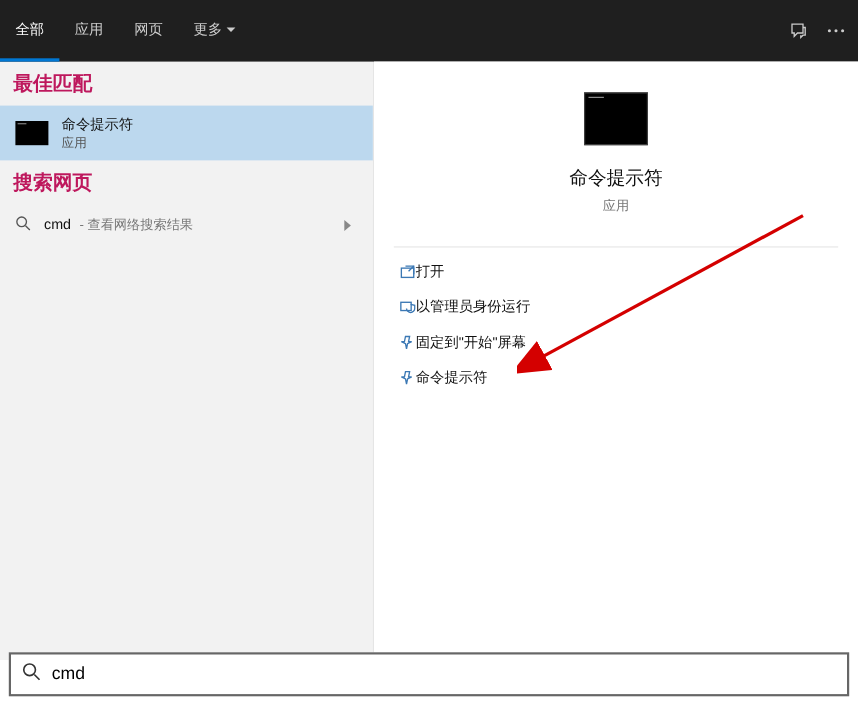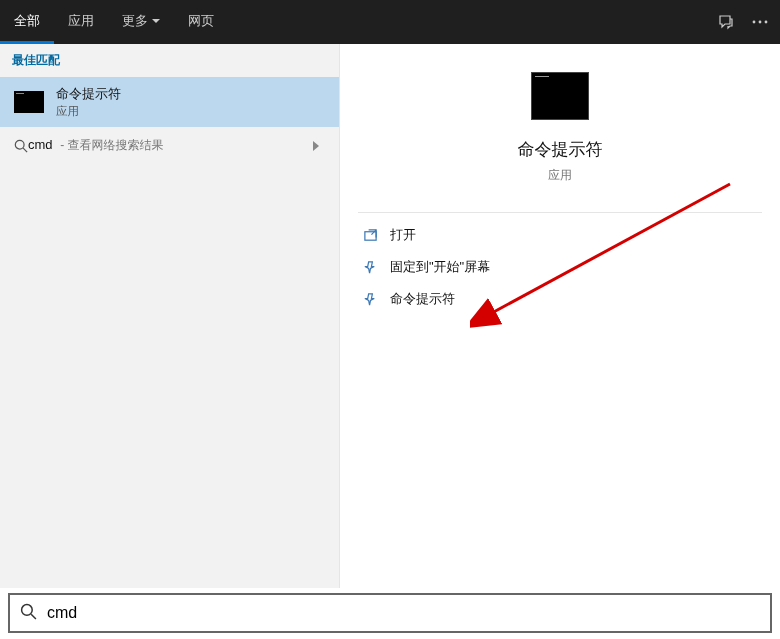--- a/index.html
+++ b/index.html
@@ -1,66 +1,66 @@
 <!DOCTYPE html>
 <html><head>
 <meta charset="utf-8">
 <style>
   * { box-sizing: border-box; margin: 0; padding: 0; font-family: "Microsoft YaHei", "Segoe UI", sans-serif; }
   body { width: 780px; height: 639px; background: #fff; overflow: hidden; position: relative; }
-  .topbar { height: 44px; background: #1f1f1f; display: flex; align-items: center; color: #fff; font-size: 13px; position: relative; }
+  .topbar { height: 56px; background: #1f1f1f; display: flex; align-items: center; color: #fff; font-size: 13px; position: relative; }
   .tabs { display: flex; height: 100%; }
   .tab { padding: 0 14px; display: flex; align-items: center; height: 100%; cursor: pointer; border-bottom: 3px solid transparent; color: #ccc; }
   .tab.active { color: #fff; border-bottom: 3px solid #0078d4; }
   .tab-more { display: flex; align-items: center; gap: 4px; }
   .chev-down { width: 0; height: 0; border-left: 4px solid transparent; border-right: 4px solid transparent; border-top: 4px solid #ccc; }
   .top-right { position: absolute; right: 12px; display: flex; gap: 18px; align-items: center; color: #ccc; }
   .feedback-icon svg, .more-icon svg { display: block; }
   .panel-wrap { display: flex; height: 544px; }
   .left-panel { width: 340px; background: #f2f2f2; border-right: 1px solid #e5e5e5; overflow: hidden; }
-  .section-hdr { padding: 8px 12px; font-size: 12px; font-weight: 600; color: #0369a1; background: #f2f2f2; }
+  .section-hdr { padding: 8px 12px; font-size: 18px; font-weight: 600; color: #be185d; background: #f2f2f2; }
   .result-item { display: flex; align-items: center; padding: 8px 14px; gap: 12px; cursor: pointer; }
   .result-item.selected { background: #bcd8ee; }
   .cmd-thumb { width: 30px; height: 22px; background: #000; position: relative; }
   .cmd-thumb::before { content: ""; position: absolute; top: 2px; left: 2px; width: 8px; height: 1px; background: #888; }
   .result-text .title { font-size: 13px; color: #111; }
   .result-text .sub { font-size: 11.5px; color: #555; margin-top: 1px; }
   .web-row { display: flex; align-items: center; justify-content: space-between; padding: 10px 14px; cursor: pointer; }
-  .web-row-left { display: flex; align-items: center; }
+  .web-row-left { display: flex; gap: 12px; }
   .search-sm { width: 14px; height: 14px; }
   .web-text { font-size: 13px; color: #111; }
   .web-sub { font-size: 12px; color: #777; margin-left: 4px; }
   .chev-right { width: 0; height: 0; border-top: 5px solid transparent; border-bottom: 5px solid transparent; border-left: 6px solid #888; margin-right: 6px; }
   .right-panel { flex: 1; background: #fff; padding: 20px 18px 18px 18px; position: relative; }
   .detail-card { background: #fff; }
   .detail-top { display: flex; flex-direction: column; align-items: center; padding: 8px 0 18px 0; }
   .big-thumb { width: 58px; height: 48px; background: #000; border: 1px solid #444; position: relative; margin-bottom: 18px; }
   .big-thumb::before { content: ""; position: absolute; top: 3px; left: 3px; width: 14px; height: 1px; background: #999; }
   .detail-title { font-size: 17px; color: #111; margin-bottom: 6px; }
   .detail-sub { font-size: 12px; color: #777; }
   .hr { height: 1px; background: #e5e5e5; margin: 10px 0 6px 0; }
   .action-list { list-style: none; }
-  .action-row { display: flex; align-items: center; gap: 12px; padding: 7px 4px; font-size: 13px; color: #111; cursor: pointer; }
+  .action-row { display: flex; align-items: center; gap: 0; padding: 7px 4px; font-size: 13px; color: #111; cursor: pointer; }
   .action-row .ico { width: 16px; height: 16px; display: flex; align-items: center; justify-content: center; color: #3b78b4; }
   .arrow-annot { position: absolute; pointer-events: none; }
   .searchbar { position: absolute; left: 8px; right: 8px; bottom: 6px; height: 40px; border: 2px solid #666; background: #fff; display: flex; align-items: center; padding: 0 10px; gap: 10px; }
   .searchbar input { border: none; outline: none; font-size: 16px; flex: 1; }
 </style>
 </head>
 <body>
 
 <div class="topbar">
   <div class="tabs">
     <div class="tab active">全部</div>
     <div class="tab">应用</div>
+    <div class="tab">网页</div>
     <div class="tab tab-more">
       <span>更多</span>
       <span class="chev-down"></span>
     </div>
-    <div class="tab">网页</div>
   </div>
   <div class="top-right">
     <span class="feedback-icon">
       <svg width="16" height="16" viewBox="0 0 16 16" fill="none" stroke="#ccc" stroke-width="1.2">
         <path d="M2 2h10v8H7l-3 3v-3H2z"></path>
           <path d="M12 5h2v7h-2l-2 2v-2"></path>
       </svg>
     </span>
     <span class="more-icon">
       <svg width="16" height="4" viewBox="0 0 16 4" fill="#ccc">
@@ -75,20 +75,21 @@
 <div class="panel-wrap">
   <div class="left-panel">
     <div class="section-hdr">最佳匹配</div>
     <div class="result-item selected">
       <div class="cmd-thumb"></div>
       <div class="result-text">
         <div class="title">命令提示符</div>
         <div class="sub">应用</div>
       </div>
     </div>
+    <div class="section-hdr">搜索网页</div>
     <div class="web-row">
       <div class="web-row-left">
         <span class="search-sm">
           <svg width="14" height="14" viewBox="0 0 16 16" fill="none" stroke="#555" stroke-width="1.4">
             <circle cx="6.5" cy="6.5" r="5"></circle>
               <line x1="10.5" y1="10.5" x2="15" y2="15"></line>
           </svg>
         </span>
         <span class="web-text">
           <span>cmd</span>
@@ -110,20 +111,29 @@
       <ul class="action-list">
         <li class="action-row">
           <span class="ico">
             <svg width="15" height="15" viewBox="0 0 16 16" fill="none" stroke="#3b78b4" stroke-width="1.3">
               <rect x="2" y="4" width="12" height="9"></rect>
                 <path d="M6 2h8v8"></path>
                 <path d="M14 2l-5 5"></path>
             </svg>
           </span>
           <span>打开</span>
+        </li>
+        <li class="action-row">
+          <span class="ico">
+            <svg width="15" height="15" viewBox="0 0 16 16" fill="none" stroke="#3b78b4" stroke-width="1.3">
+              <rect x="1.5" y="3" width="10" height="8"></rect>
+                <path d="M11 5l4 1v3c0 2-2 4-4 4s-4-2-4-4"></path>
+            </svg>
+          </span>
+          <span>以管理员身份运行</span>
         </li>
         <li class="action-row">
           <span class="ico">
             <svg width="15" height="15" viewBox="0 0 16 16" fill="none" stroke="#3b78b4" stroke-width="1.3">
               <path d="M6 2h4l-1 5h3l-4 2-1 5-1-5-4-2h3z"></path>
             </svg>
           </span>
           <span>固定到"开始"屏幕</span>
         </li>
         <li class="action-row">

